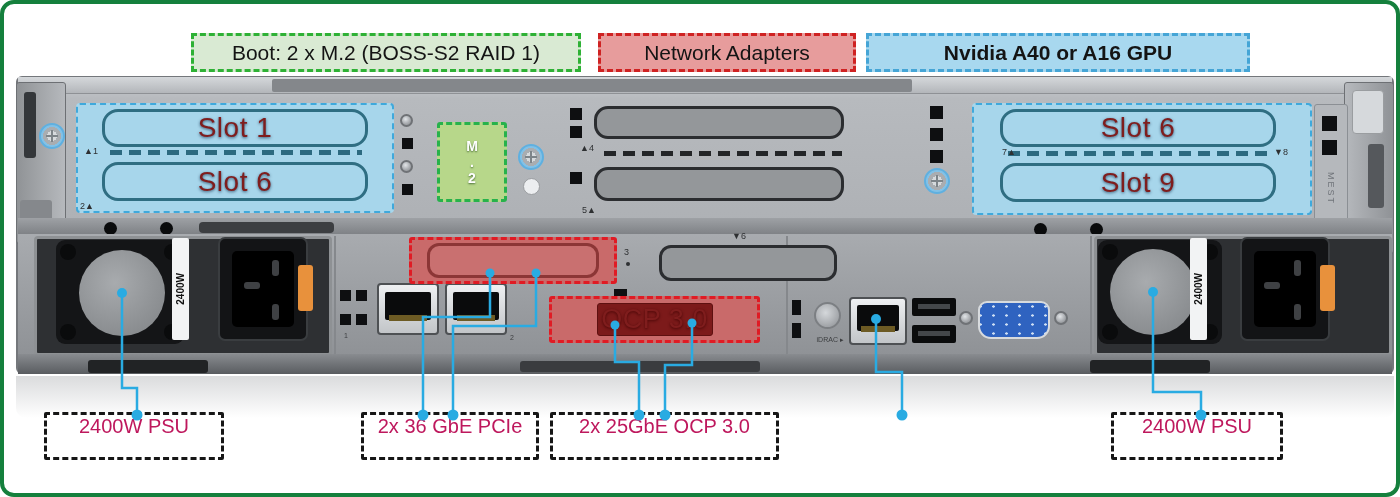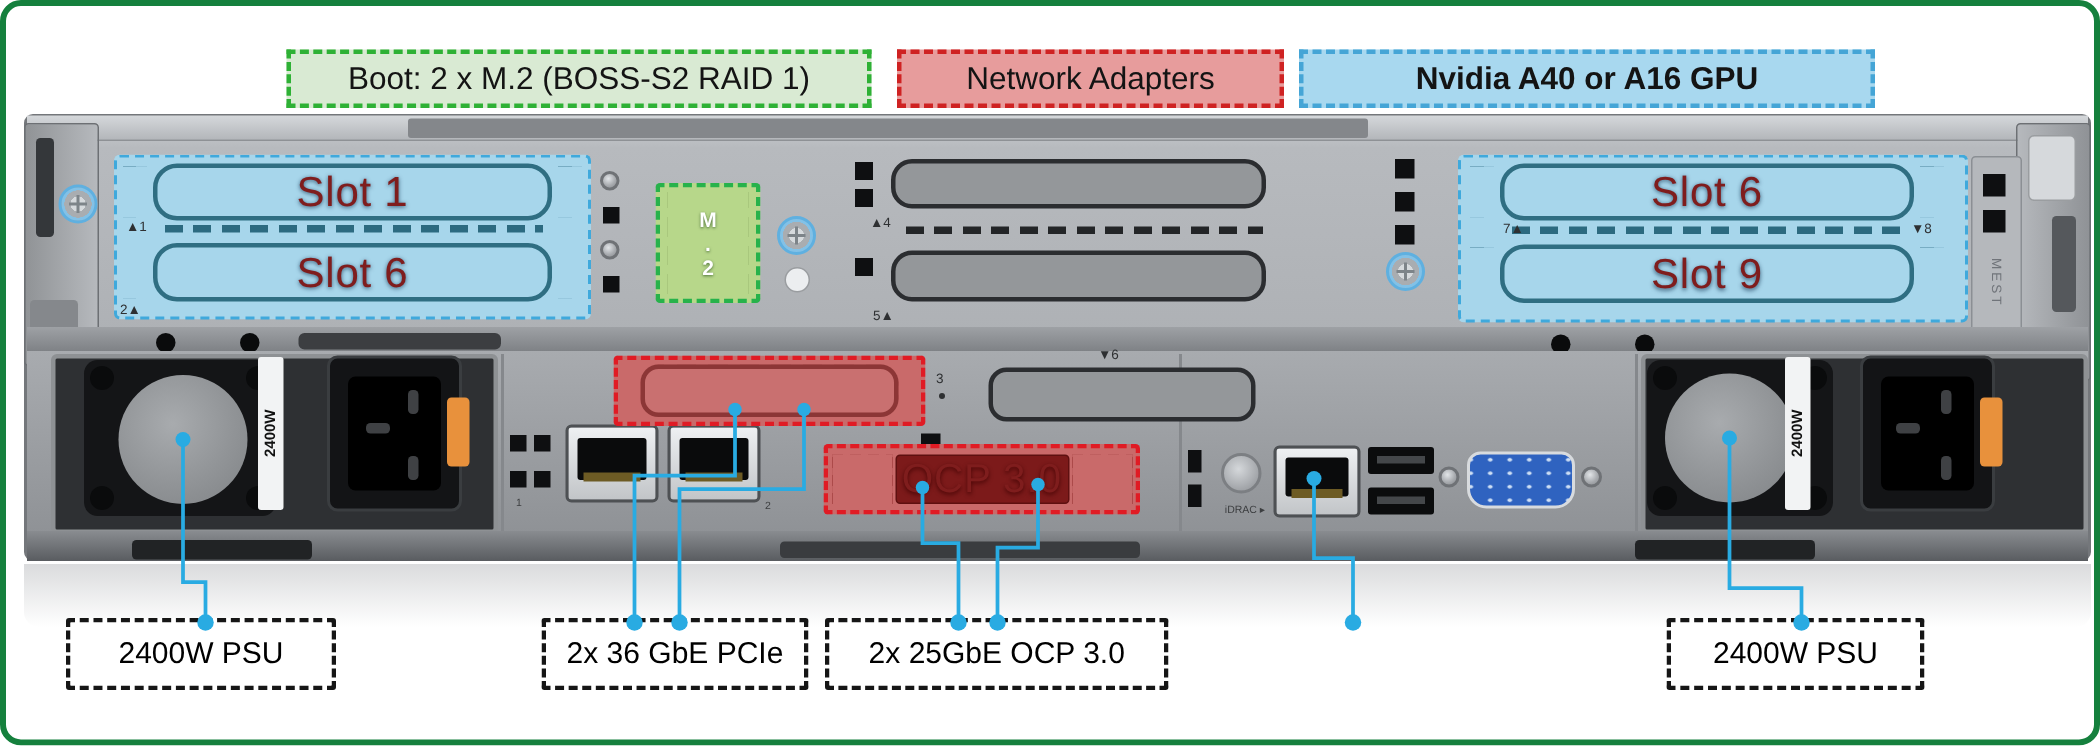--- a/index.html
+++ b/index.html
@@ -85,22 +85,22 @@
   .rj-gold { background: #6d5b24; }
   .usb { background: #0b0c0d; border-radius: 2px; }
   .usb-tongue { background: #44474a; }
   .vga { background: #2f63c0; border: 2px solid #d8dbde; border-radius: 9px 9px 13px 13px;
          background-image: radial-gradient(#cfe0f5 1.3px, rgba(0,0,0,0) 1.9px);
          background-size: 13px 9px; background-position: 7px 8px; }
   .id-btn { border-radius: 50%; background: radial-gradient(circle at 42% 38%,#d5d8db,#a9acb0 60%,#8b8e92);
             border: 2px solid #7c7f83; }
   .tiny { font-size: 7px; color: #3c3e40; }
 
-  .label-box { display:flex; align-items:center; justify-content:center; background:#fff;
-               border: 3px dashed #161616; color:#000000; font-size:20px; border-radius:2px; }
+  .label-box { display:flex; align-items:flex-start; justify-content:center; background:#fff;
+               border: 3px dashed #161616; color:#be185d; font-size:20px; border-radius:2px; }
 
   .mest { writing-mode: vertical-rl; font-size: 9px; color: #70747a; letter-spacing: 2px;
           display:flex; align-items:center; justify-content:center; }
   svg.callouts { pointer-events: none; z-index: 50; }
 </style>
 </head>
 <body>
 
 <div id="stage">
 

